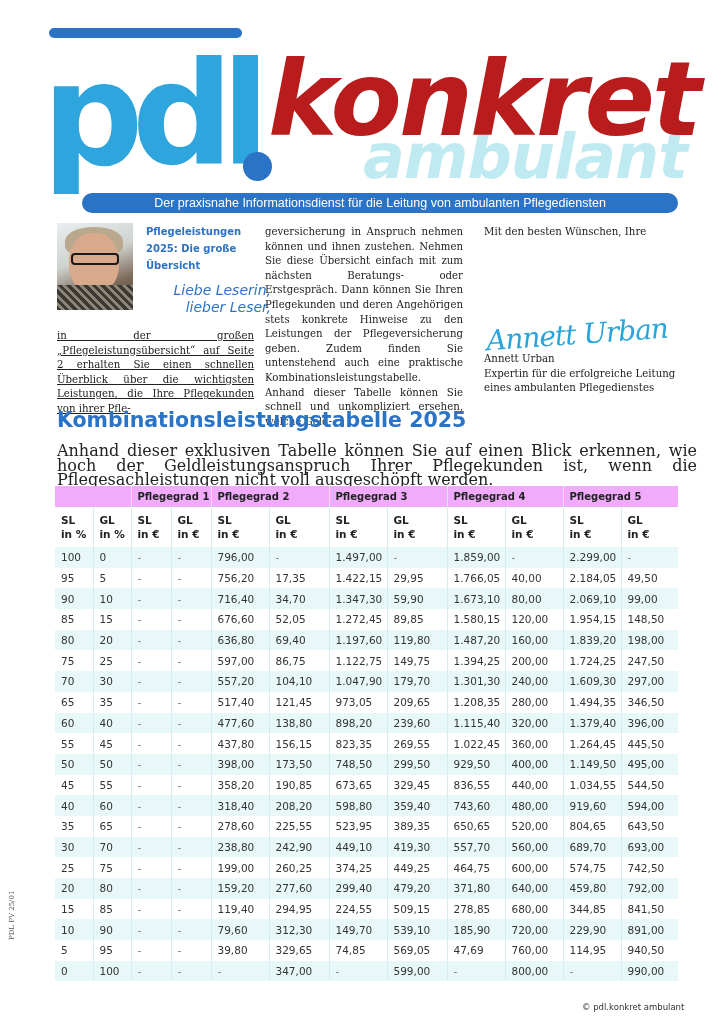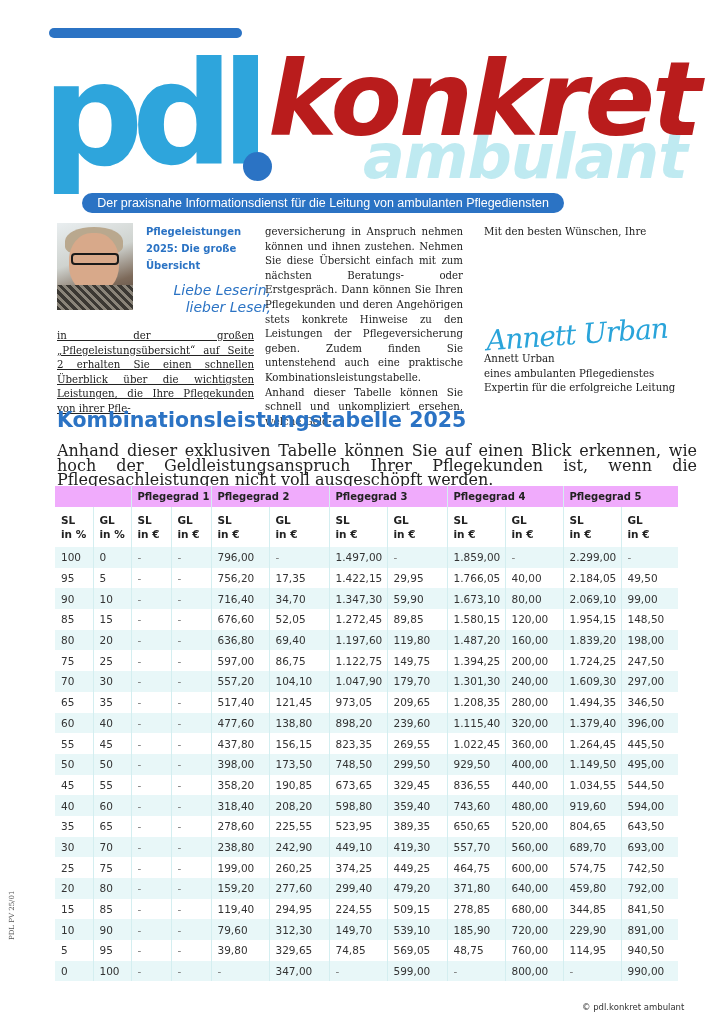--- a/index.html
+++ b/index.html
@@ -6,21 +6,21 @@
   body { width:724px; height:1024px; position:relative; overflow:hidden; font-family:"DejaVu Serif", serif; color:#222; }
   .abs { position:absolute; }
 
   
   .top-bar { left:49px; top:28px; width:193px; height:10px; background:#2b73c4; border-radius:5px; }
   .logo-pdl { left:42px; top:44px; font-family:"DejaVu Sans", sans-serif; font-weight:bold; font-size:142px; line-height:1; color:#2ea5dc; letter-spacing:-12px;text-align:center; }
   .logo-dot { left:243px; top:152px; width:29px; height:29px; border-radius:50%; background:#2b73c4; }
   .logo-konkret { left:268px; top:47px; font-family:"DejaVu Sans", sans-serif; font-weight:bold; font-style:italic; font-size:104px; line-height:1; color:#b91c1c; letter-spacing:-3px; }
   .logo-ambulant { left:363px; top:126px; font-family:"DejaVu Sans", sans-serif; font-weight:bold; font-style:italic; font-size:62px; line-height:1; color:#bfeaf1; letter-spacing:-1px; z-index:0; }
   .logo-konkret { z-index:1; }
-  .tagline { left:82px; top:193px; width:482px; height:20px; background:#2b73c4; border-radius:10px; color:#fff; font-family:"Liberation Sans", sans-serif; font-size:12.5px; line-height:20px; text-align:center; z-index:2; }
+  .tagline { left:82px; top:193px; width:596px; height:20px; background:#2b73c4; border-radius:10px; color:#fff; font-family:"Liberation Sans", sans-serif; font-size:12.5px; line-height:20px; text-align:center; z-index:2; }
 
   
   .photo { left:57px; top:223px; width:76px; height:87px; background:linear-gradient(160deg,#e9eef0 0%,#cfd3cf 40%,#7d6a5a 70%,#4a4038 100%); overflow:hidden; }
   .photo .face { position:absolute; left:12px; top:10px; width:50px; height:60px; border-radius:45%; background:#d8a98a; }
   .photo .hair { position:absolute; left:8px; top:4px; width:58px; height:28px; border-radius:50% 50% 30% 30%; background:#b9a88e; }
   .photo .glasses { position:absolute; left:14px; top:30px; width:48px; height:12px; border:2px solid #1a1a1a; border-radius:4px; box-sizing:border-box; }
   .photo .scarf { position:absolute; left:0; top:62px; width:76px; height:25px; background:repeating-linear-gradient(45deg,#3b3833 0 3px,#8a8479 3px 6px); }
   .intro-title { left:146px; top:223px; width:120px; font-family:"DejaVu Sans", sans-serif; font-weight:bold; font-size:10px; line-height:17px; color:#2b73c4; }
   .greeting { left:146px; top:282px; width:125px; font-family:"DejaVu Sans", sans-serif; font-style:italic; font-size:14px; line-height:17px; color:#2b73c4;text-align:right; }
   .body-text { font-family:"DejaVu Serif", serif; font-size:10.2px; line-height:14.6px; color:#222; text-align:justify; }
@@ -69,22 +69,22 @@
   <div>lieber Leser,</div>
 </div>
 <div class="abs body-text col1">in der großen „Pflegeleistungsübersicht“ auf Seite 2 erhalten Sie einen schnellen Überblick über die wichtigsten Leistungen, die Ihre Pflegekunden von ihrer Pfle-</div>
 <div class="abs body-text col2">geversicherung in Anspruch nehmen können und ihnen zustehen. Nehmen Sie diese Übersicht einfach mit zum nächsten Beratungs- oder Erstgespräch. Dann können Sie Ihren Pflegekunden und deren Angehörigen stets konkrete Hinweise zu den Leistungen der Pflegeversicherung geben. Zudem finden Sie untenstehend auch eine praktische Kombinationsleistungstabelle. Anhand dieser Tabelle können Sie schnell und unkompliziert ersehen, welche Geld-</div>
 <div class="abs body-text col3">
   <p>Mit den besten Wünschen, Ihre</p>
 </div>
 <div class="abs signature">Annett Urban</div>
 <div class="abs body-text signer">
   <div>Annett Urban</div>
+  <div>Expertin für die erfolgreiche Leitung</div>
   <div>eines ambulanten Pflegedienstes</div>
-  <div>Expertin für die erfolgreiche Leitung</div>
 </div>
 
 <div class="abs section-title">Kombinationsleistungstabelle 2025</div>
 <div class="abs body-text section-desc">Anhand dieser exklusiven Tabelle können Sie auf einen Blick erkennen, wie hoch der Geldleistungsanspruch Ihrer Pflegekunden ist, wenn die Pflegesachleistungen nicht voll ausgeschöpft werden.</div>
 
 <table class="kombi">
   <colgroup>
     <col style="width:38px">
       <col style="width:38px">
     <col style="width:40px">
@@ -427,21 +427,21 @@
       </tr>
       <tr>
         <td>5</td>
         <td>95</td>
         <td class="dash">-</td>
         <td class="dash">-</td>
         <td>39,80</td>
         <td>329,65</td>
         <td>74,85</td>
         <td>569,05</td>
-        <td>48,75</td>
+        <td>47,69</td>
         <td>760,00</td>
         <td>114,95</td>
         <td>940,50</td>
       </tr>
       <tr>
         <td>0</td>
         <td>100</td>
         <td class="dash">-</td>
         <td class="dash">-</td>
         <td class="dash">-</td>

